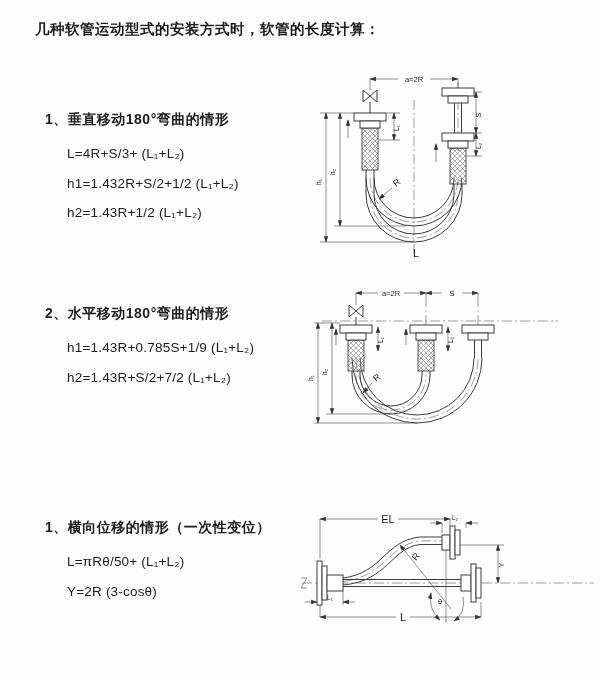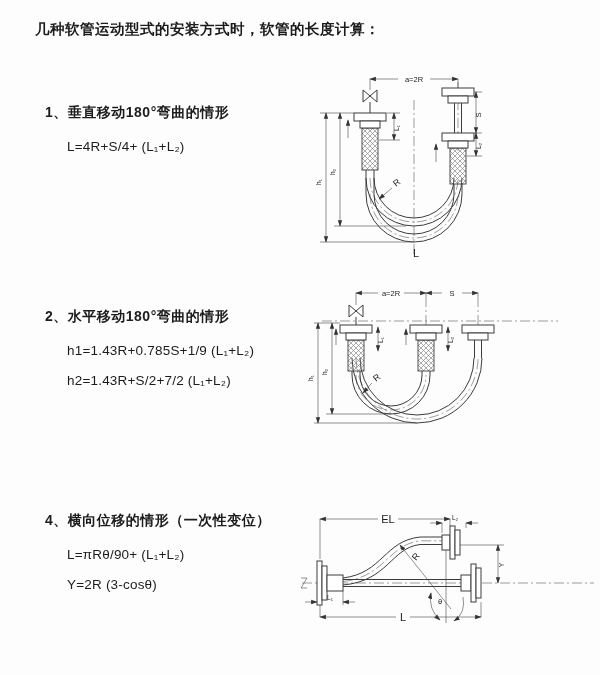--- a/index.html
+++ b/index.html
@@ -4,21 +4,21 @@
 <style>
   html,body { margin:0; padding:0; background:#ffffff; }
   .page {
     position:relative; width:600px; height:675px; background:#fdfdfd;
     font-family:"Liberation Sans","DejaVu Sans",sans-serif; color:#1c1c1c; overflow:hidden;
   }
   .title {
     position:absolute; left:35px; top:20px; font-size:14.5px; font-weight:700; letter-spacing:0.5px;
   }
   .section { position:absolute; left:45px; }
-  .heading { font-size:14px; font-weight:700; margin-bottom:10px; letter-spacing:0.5px; }
+  .heading { font-size:14px; font-weight:700; margin-bottom:10px; letter-spacing:0.5px;margin-top:7px; }
   .formula { font-size:13.5px; font-weight:400; margin-left:22px; height:29.5px; line-height:29.5px; letter-spacing:0.2px; }
   .diag { position:absolute; }
   
   .dline { stroke:#3c3c3c; stroke-width:1; fill:none; }
   .thin  { stroke:#474747; stroke-width:0.6; fill:none; }
   .cl    { stroke:#5a5a5a; stroke-width:0.6; fill:none; stroke-dasharray:10 3 2 3; }
   .fit   { fill:#ffffff; stroke:#3c3c3c; stroke-width:1; }
   text.dim   { font-size:7.5px; fill:#222; }
   text.dimsm { font-size:6.5px; fill:#222; }
   text.big   { font-size:11px; fill:#1c1c1c; }
@@ -26,32 +26,34 @@
 </style>
 </head>
 <body>
 
 <div class="page">
 
   <div class="title">几种软管运动型式的安装方式时，软管的长度计算：</div>
 
   <div class="section" style="top:104px">
     <div class="heading">1、垂直移动180°弯曲的情形</div>
-    <div class="formula">L=4R+S/4+ (L₁+L₂)</div>
+    <div class="formula">L=4R+S/3+ (L₁+L₂)</div>
+    <div class="formula">h1=1.432R+S/2+1/2 (L₁+L₂)</div>
+    <div class="formula">h2=1.43R+1/2 (L₁+L₂)</div>
   </div>
 
-  <div class="section" style="top:308px">
+  <div class="section" style="top:298px">
     <div class="heading">2、水平移动180°弯曲的情形</div>
     <div class="formula">h1=1.43R+0.785S+1/9 (L₁+L₂)</div>
     <div class="formula">h2=1.43R+S/2+7/2 (L₁+L₂)</div>
   </div>
 
   <div class="section" style="top:512px">
-    <div class="heading">4、横向位移的情形（一次性变位）</div>
-    <div class="formula">L=πRθ/90+ (L₁+L₂)</div>
+    <div class="heading">1、横向位移的情形（一次性变位）</div>
+    <div class="formula">L=πRθ/50+ (L₁+L₂)</div>
     <div class="formula">Y=2R (3-cosθ)</div>
   </div>
 
   <svg class="diag" style="left:310px; top:66px" width="280" height="195" viewBox="0 0 280 195" role="img">
     <defs>
       <marker id="ar1" viewBox="0 0 10 10" refX="9" refY="5" markerWidth="6.5" markerHeight="6.5" orient="auto-start-reverse" markerUnits="userSpaceOnUse">
         <path d="M0,1.6 L10,5 L0,8.4 z" fill="#333"></path>
       </marker>
       <pattern id="hp1" width="5" height="5" patternUnits="userSpaceOnUse">
         <path d="M0,5 L5,0 M0,0 L5,5" stroke="#777" stroke-width="0.6"></path>

